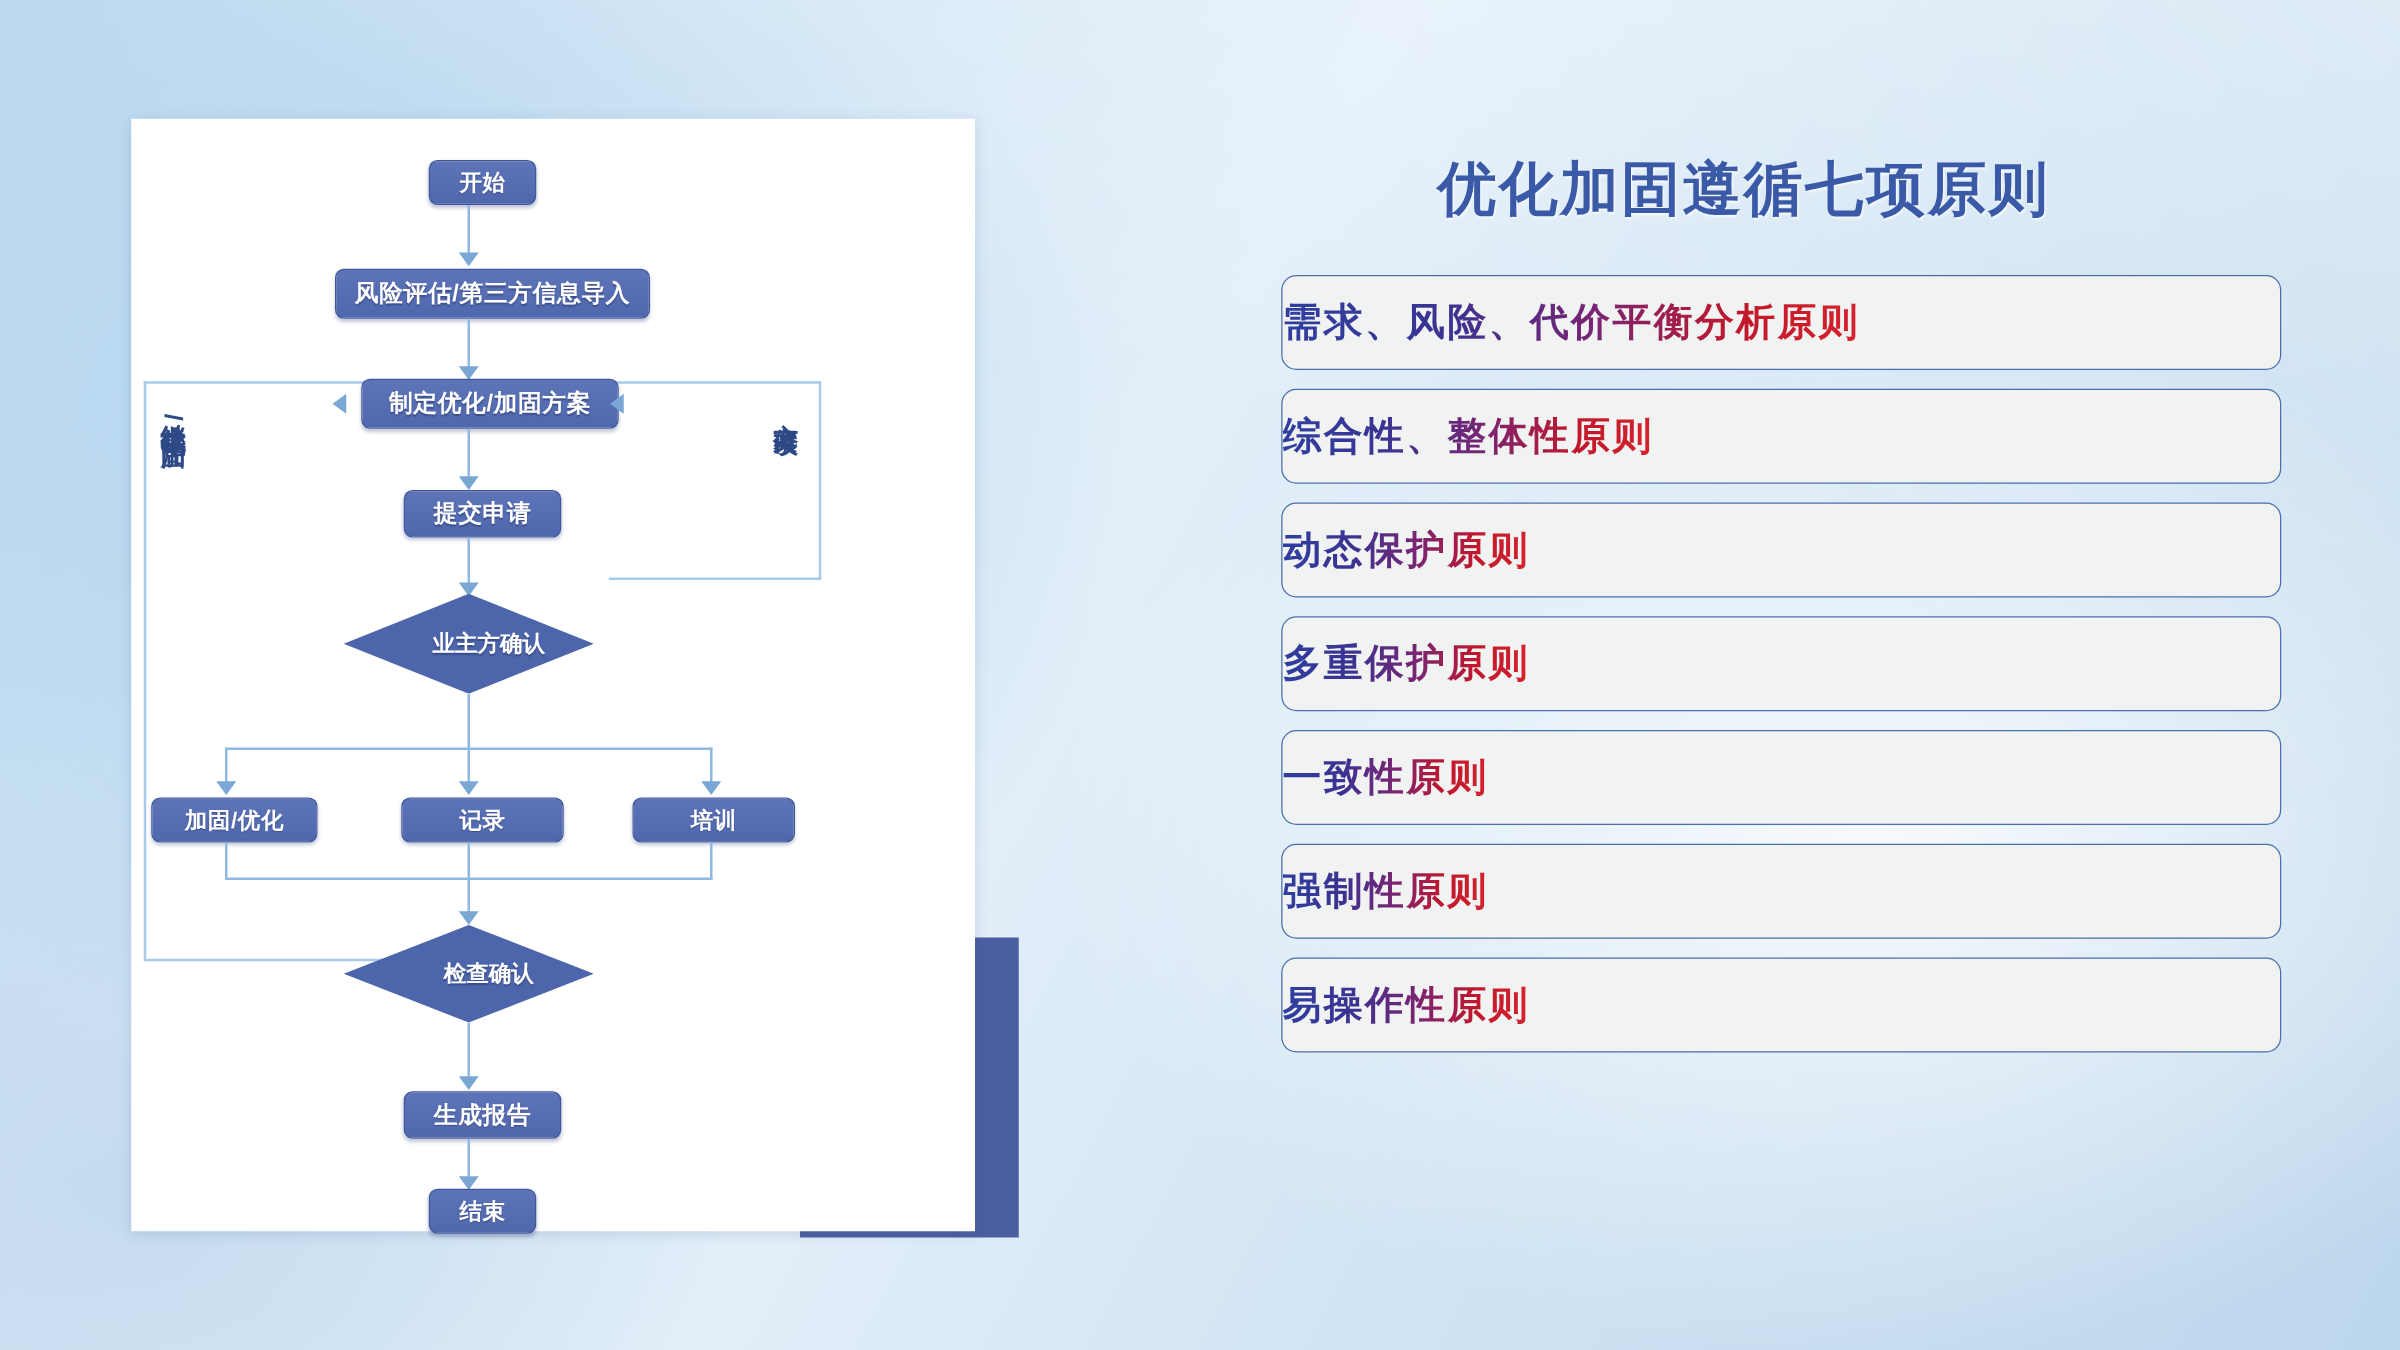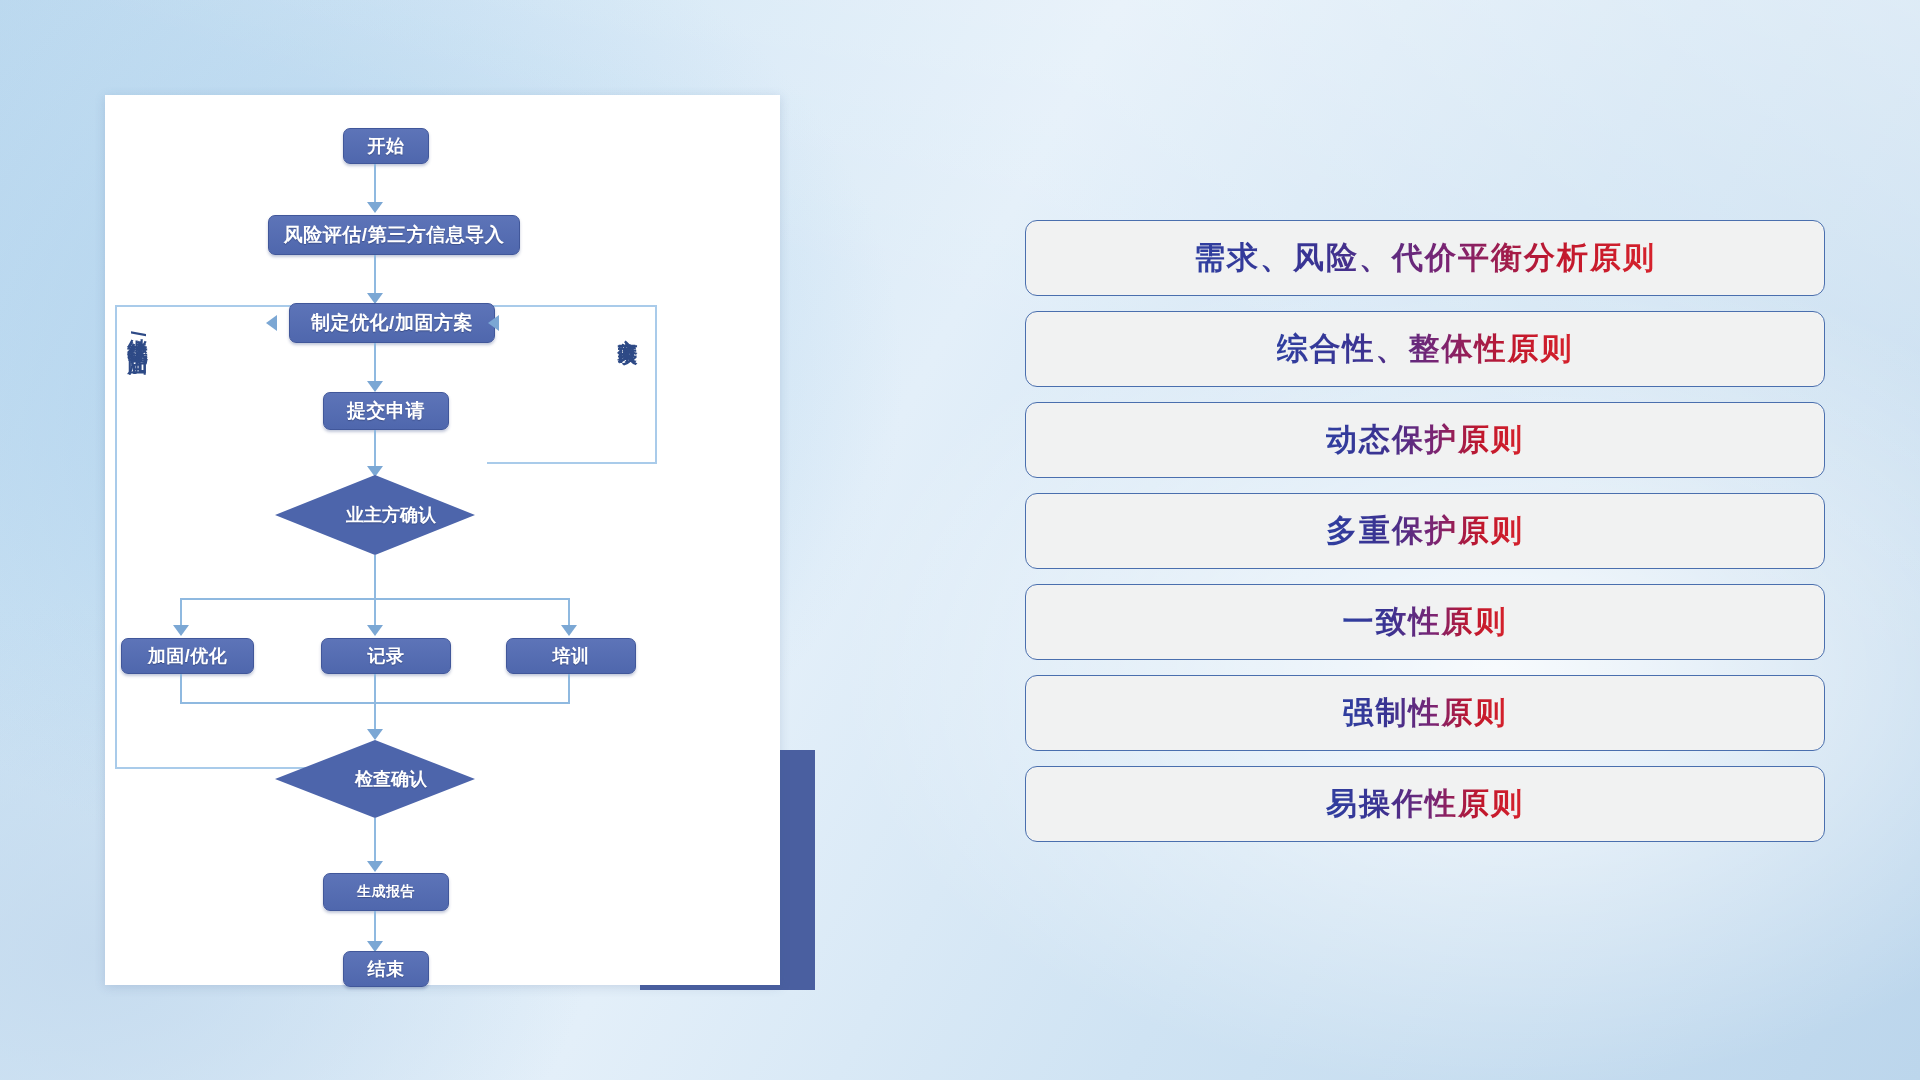--- a/index.html
+++ b/index.html
@@ -57,21 +57,21 @@
     border-right:11px solid #7ba7d4;}
 
   
   #right{position:absolute;left:1010px;top:95px;width:830px;height:910px;}
   #title{position:absolute;left:140px;top:25px;
     font-size:47px;font-weight:700;letter-spacing:2px;
     color:#3a5aa8;text-shadow:1px 2px 2px rgba(255,255,255,.75);}
   #cards{position:absolute;left:15px;top:125px;width:800px;}
   .card{position:relative;height:74px;margin-bottom:15px;
     background:#f1f2f2;border:1.6px solid #4a6fae;border-radius:12px;
-    display:flex;align-items:center;justify-content:center;}
+    display:flex;align-items:center;}
   .card:before{content:"";position:absolute;left:5px;right:-6px;top:6px;bottom:-6px;
     border:1.6px solid #d6232c;border-radius:12px;z-index:-1;}
   .card .ctxt{font-size:31px;font-weight:700;letter-spacing:2px;
     background:linear-gradient(90deg,#2f3fa0 0%,#3a3392 28%,#7b2472 55%,#c0172c 78%,#d6222c 100%);
     -webkit-background-clip:text;background-clip:text;color:transparent;
     -webkit-text-fill-color:transparent;}
 </style>
 </head>
 <body>
 
@@ -132,30 +132,31 @@
     <div class="arw" style="left:262px;top:634px;"></div>
 
     <div class="diamond" style="left:170px;top:645px;width:200px;height:78px;font-size:18px;align-items:center;">
       <div class="dshape"></div>
       <span>检查确认</span>
     </div>
 
     <div class="ln lnv" style="left:269px;top:723px;height:48px;"></div>
     <div class="arw" style="left:262px;top:766px;"></div>
 
-    <div class="node" style="left:207px;top:778px;width:126px;height:38px;font-size:14px;">生成报告</div>
+    <div class="node" style="left:207px;top:778px;width:126px;height:38px;font-size:19px;">生成报告</div>
     <div class="ln lnv" style="left:269px;top:816px;height:35px;"></div>
     <div class="arw" style="left:262px;top:846px;"></div>
 
     <div class="node" style="left:227px;top:856px;width:86px;height:36px;font-size:18px;">结束</div>
 
   </div>
 </div>
 
 <div id="right">
+  <div id="title">优化加固遵循七项原则</div>
 
   <div id="cards">
     <div class="card">
       <span class="ctxt">需求、风险、代价平衡分析原则</span>
     </div>
     <div class="card">
       <span class="ctxt">综合性、整体性原则</span>
     </div>
     <div class="card">
       <span class="ctxt">动态保护原则</span>

